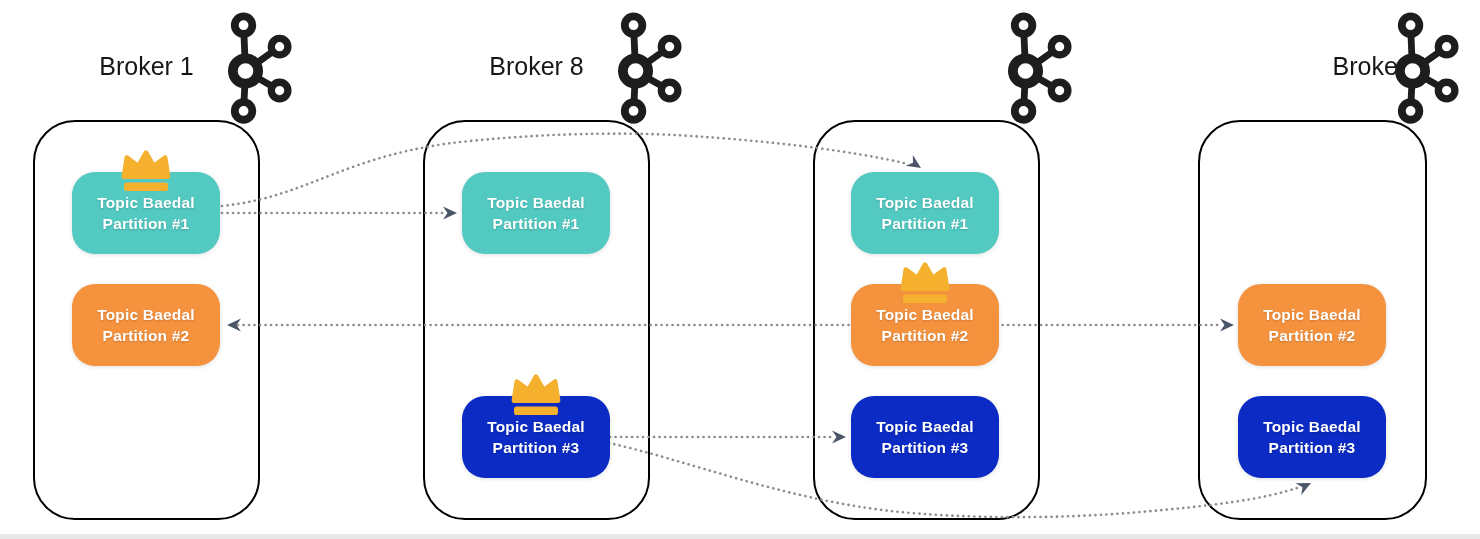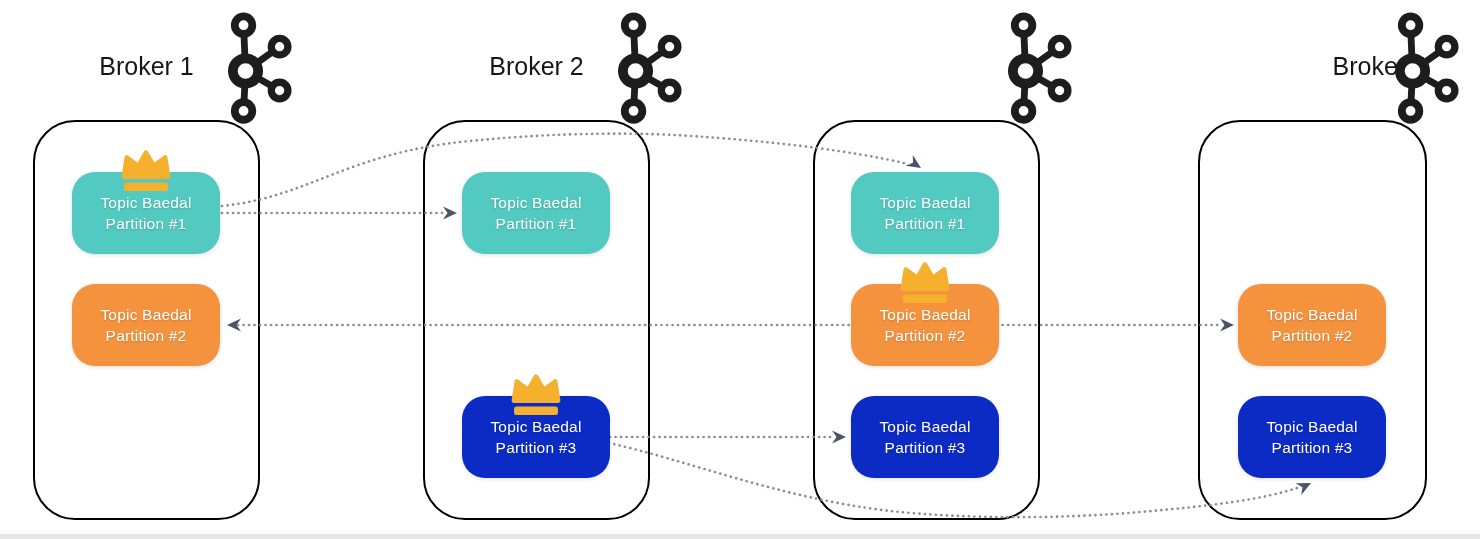--- a/index.html
+++ b/index.html
@@ -17,38 +17,38 @@
     box-sizing:border-box;z-index:1;
   }
   .kafka{position:absolute;top:12px;width:76px;height:120px;z-index:4;}
   #arrow-layer{position:absolute;left:0;top:0;z-index:2;pointer-events:none;}
   .partition{
     position:absolute;width:148px;height:82px;border-radius:23px;z-index:3;
     display:flex;flex-direction:column;align-items:center;justify-content:center;
     box-shadow:0 1px 4px rgba(0,0,0,0.13);
   }
   .partition .pline{
-    color:#fff;font-weight:normal;font-size:15.5px;line-height:21px;
+    color:#fff;font-weight:bold;font-size:15.5px;line-height:21px;
     text-shadow:0 1px 2px rgba(0,0,0,0.18);letter-spacing:.2px;text-align:left;
   }
   .teal{background:#52C9C1;}
   .orange{background:#F4923E;}
   .blue{background:#0C2BC4;}
   .crown{position:absolute;left:45px;top:-24px;width:58px;height:44px;z-index:5;}
   #bottom-strip{
     position:absolute;left:0;bottom:0;width:100%;height:5px;background:#e7e7e7;z-index:0;
   }
 </style>
 </head>
 <body>
 
 <div id="stage">
 
   <div class="broker-title" style="left:33px;width:227px;">Broker 1</div>
-  <div class="broker-title" style="left:423px;width:227px;">Broker 2</div>
+  <div class="broker-title" style="left:423px;width:227px;">Broker 8</div>
   <div class="broker-title" style="left:1198px;width:229px;text-align:right;">Broker 4</div>
 
   <div class="broker-box" style="left:33px;"></div>
   <div class="broker-box" style="left:423px;"></div>
   <div class="broker-box" style="left:813px;"></div>
   <div class="broker-box" style="left:1198px;width:229px;"></div>
 
   <svg id="kafka-proto" class="kafka" viewBox="0 0 78 122" style="left:227px;">
     <g stroke="#1d1d1d" stroke-width="7" stroke-linecap="round">
       <line x1="17" y1="13" x2="19" y2="60"></line>

